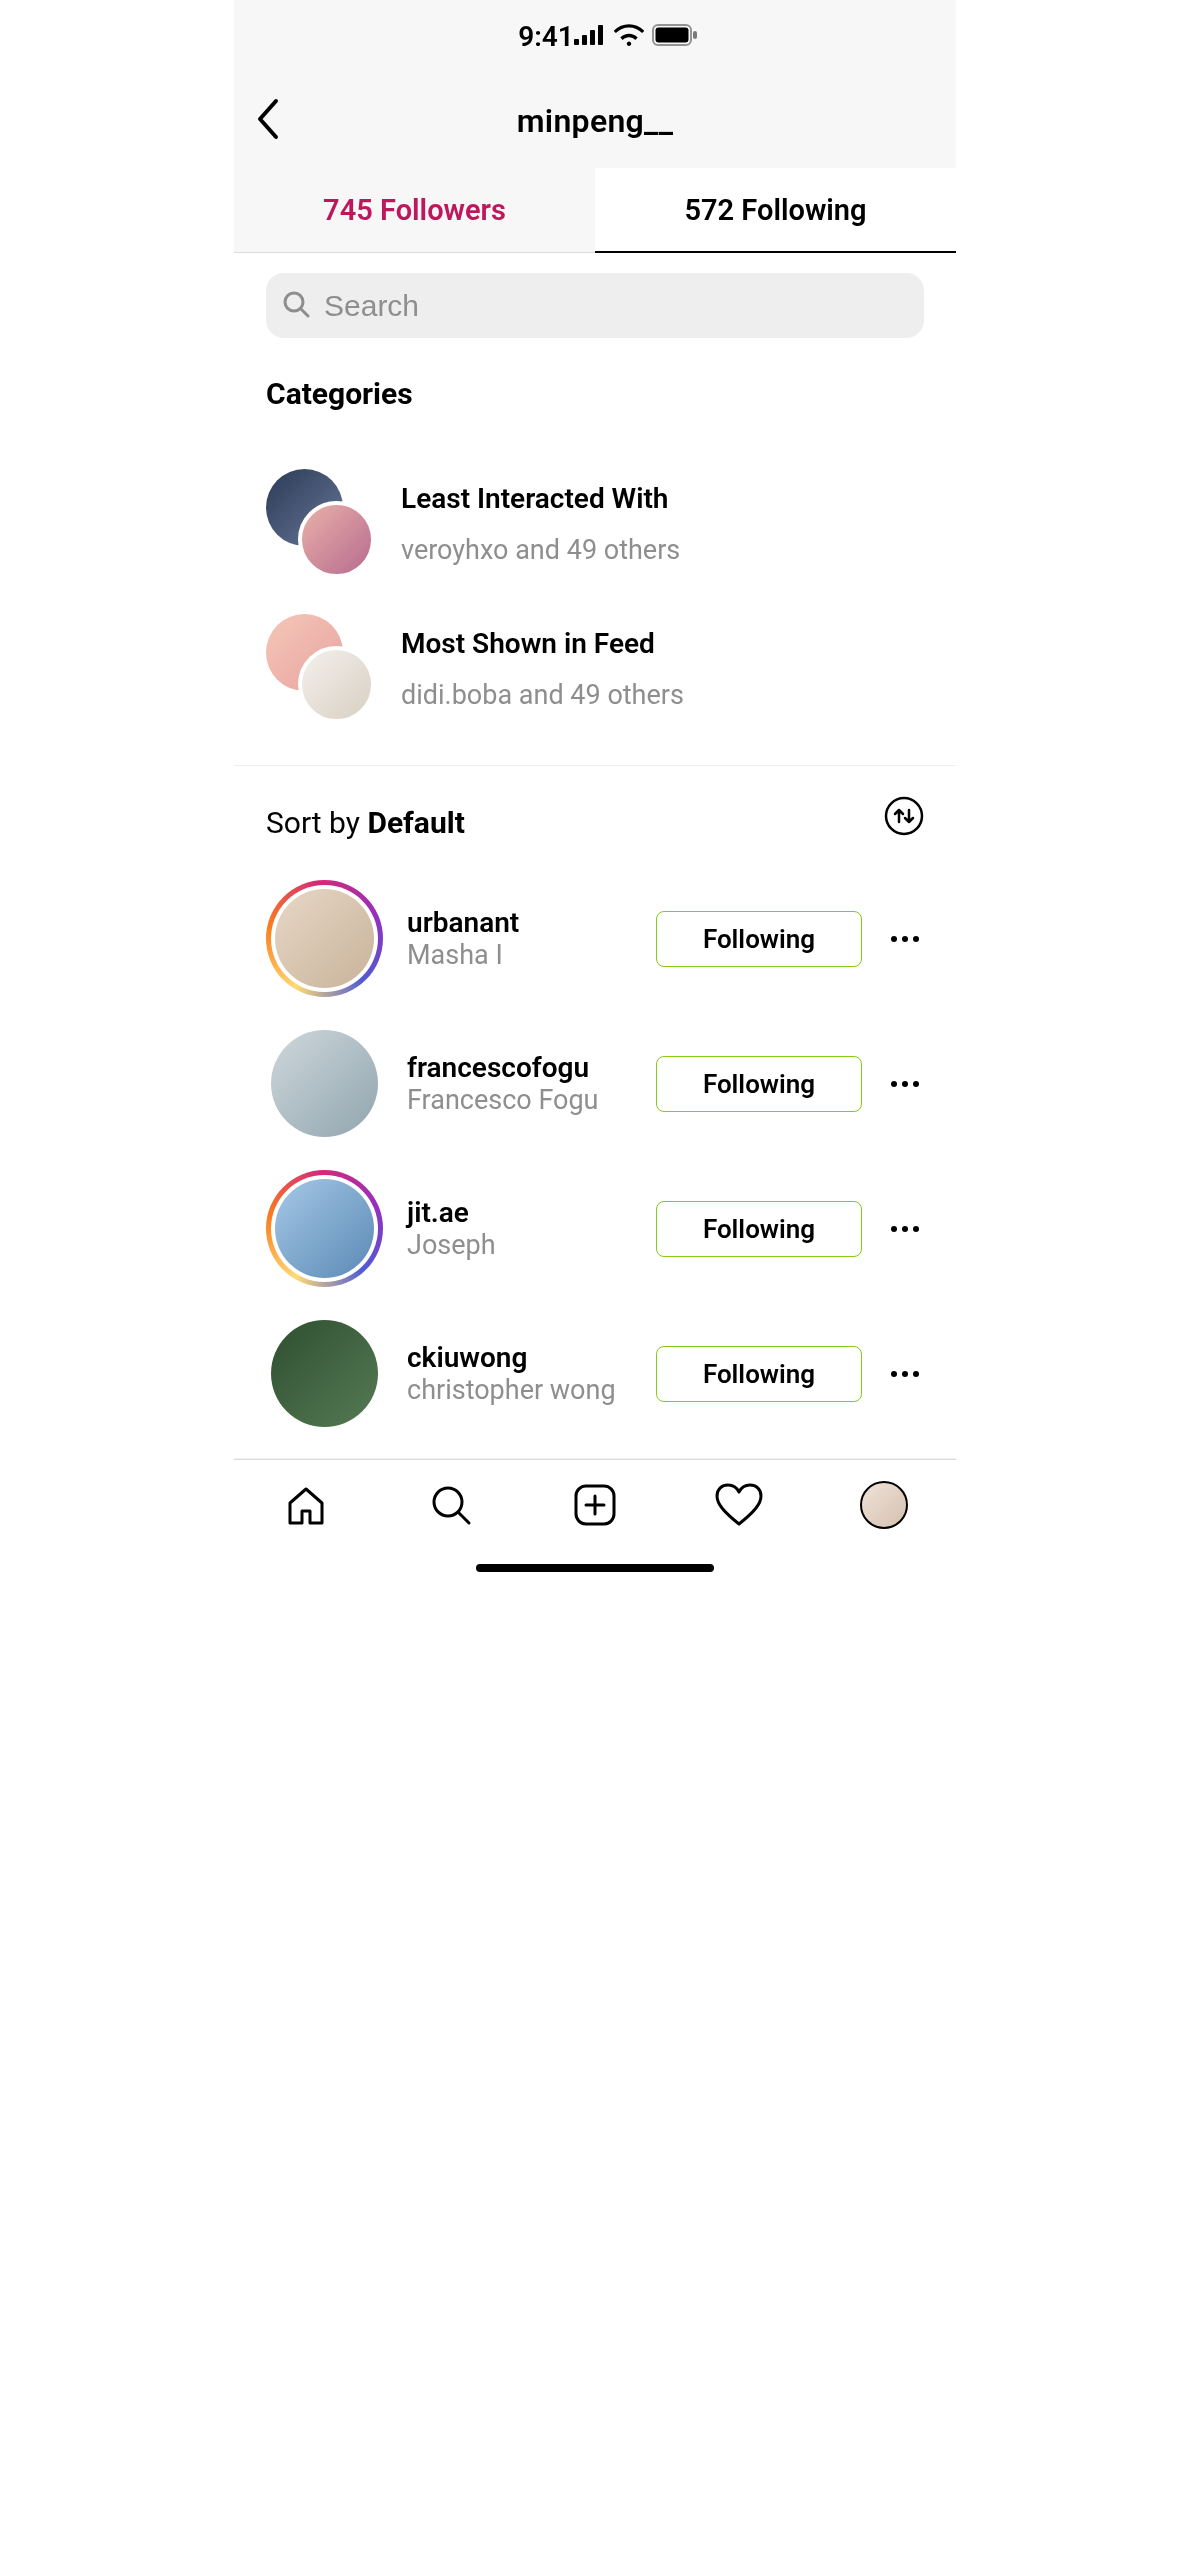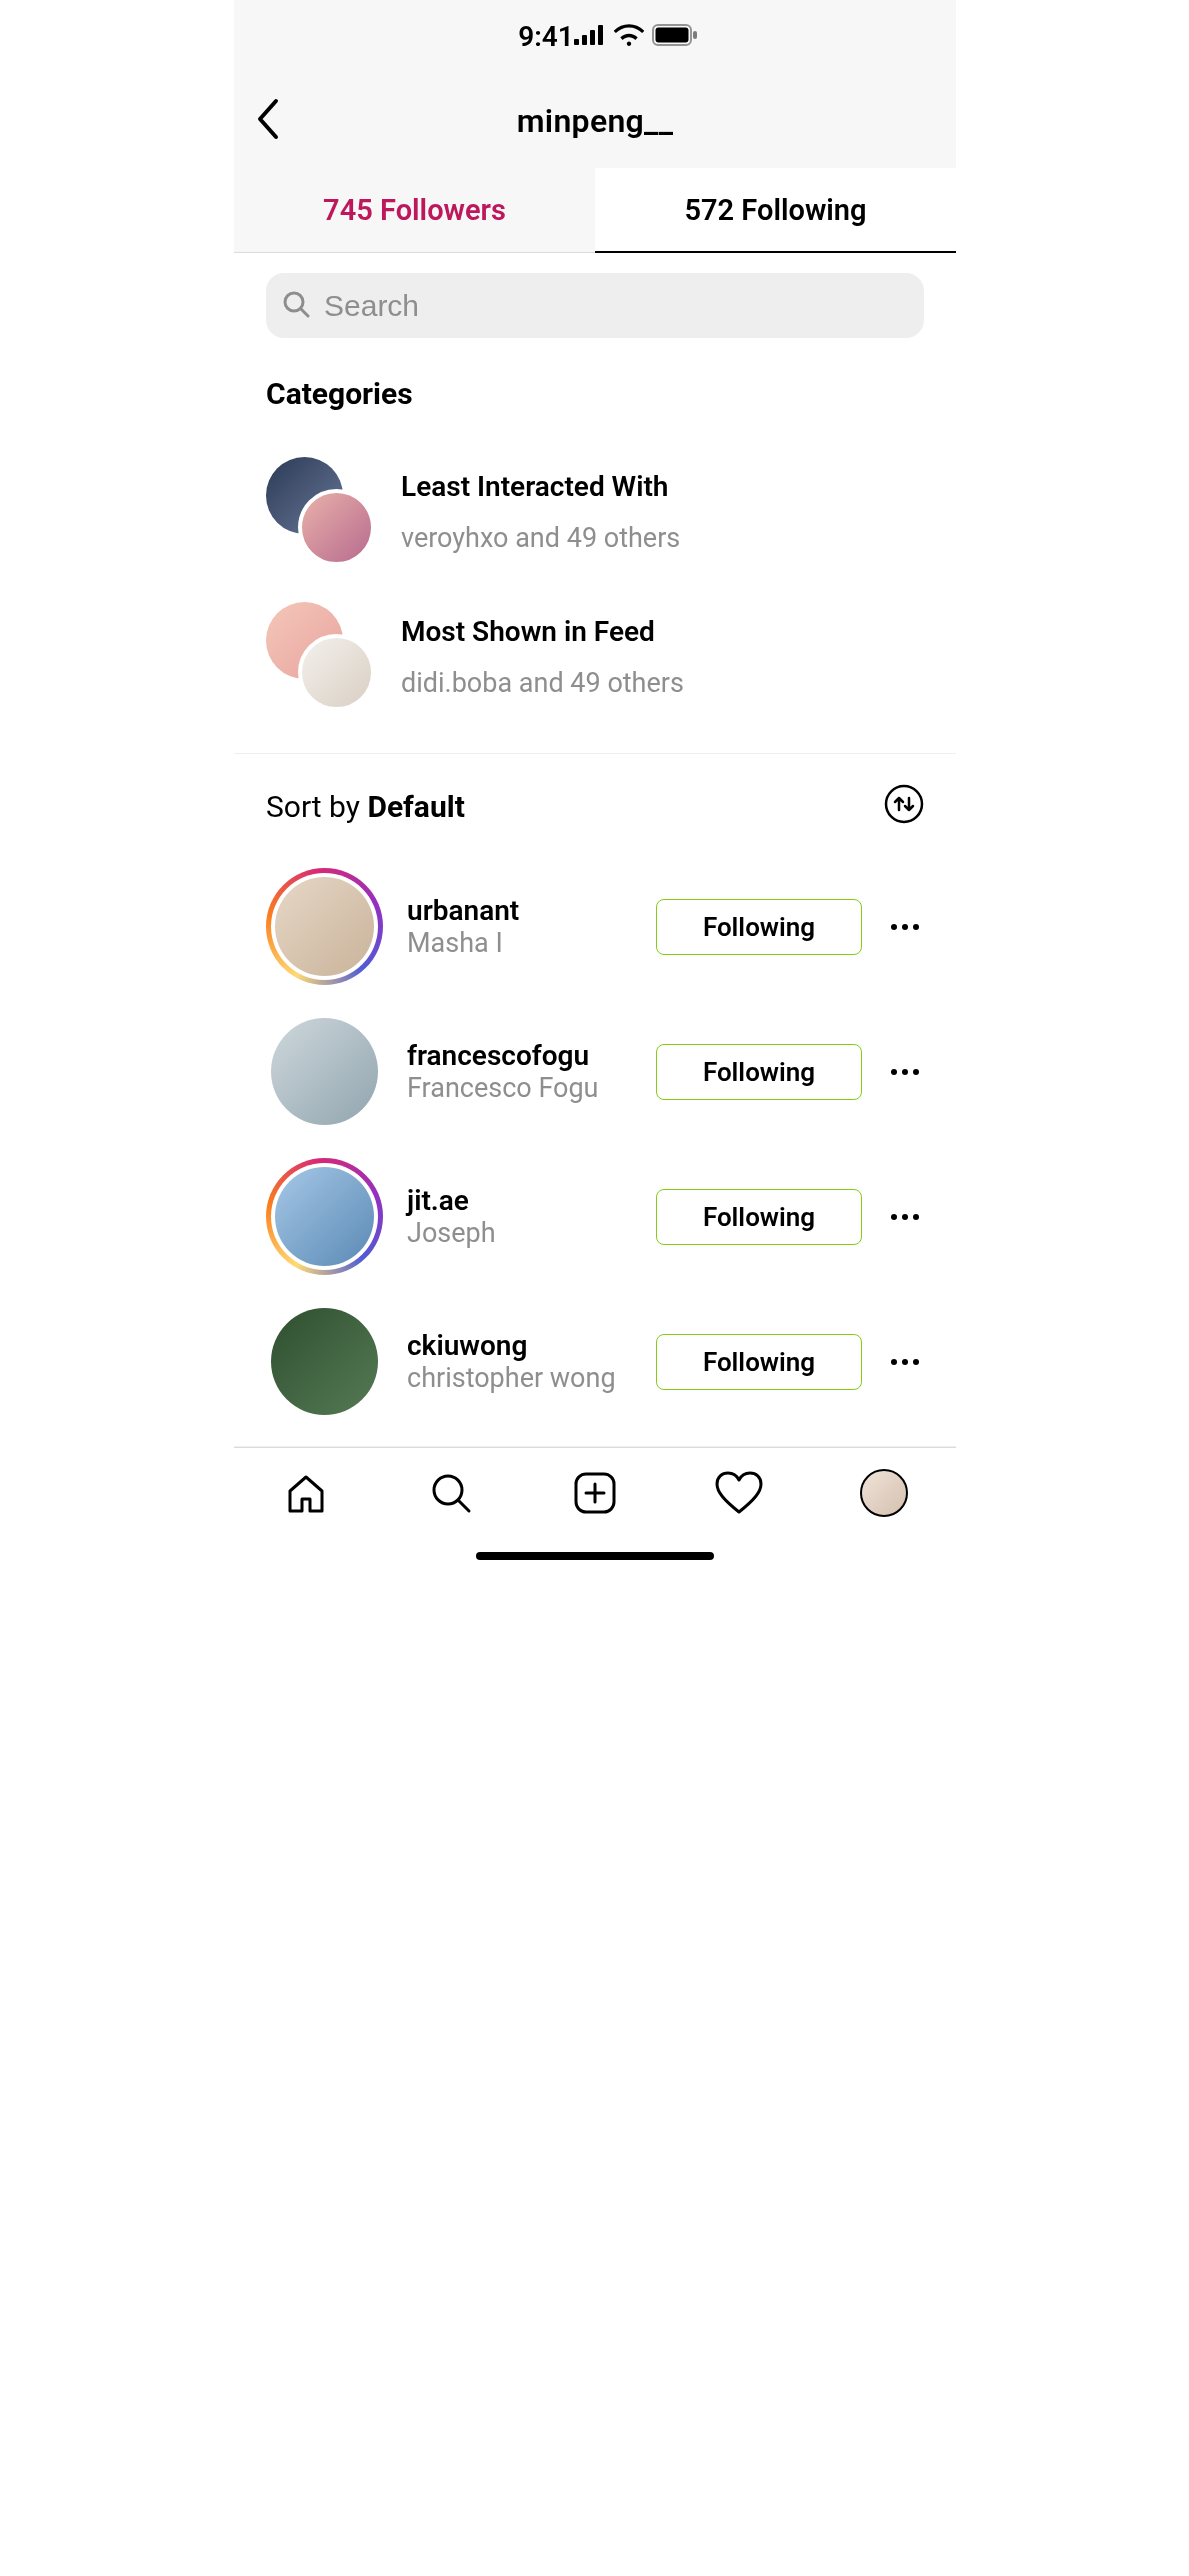--- a/index.html
+++ b/index.html
@@ -112,21 +112,21 @@
   .search input::placeholder { color: #8e8e8e; }
 
   
   .section {
     padding: 30px 32px 24px;
     background: #fff;
   }
   .section-title {
     font-size: 30px;
     font-weight: 700;
-    margin-bottom: 28px;
+    margin-bottom: 40px;
   }
   .cat-row {
     display: flex;
     align-items: center;
     gap: 26px;
     padding: 18px 0;
   }
   .cat-avatars {
     width: 109px;
     height: 109px;
@@ -145,21 +145,21 @@
   .cat-avatars .av.front { bottom: 0; right: 0; }
   .cat-text .cat-title { font-size: 28px; font-weight: 600; }
   .cat-text .cat-sub { font-size: 27px; color: #8e8e8e; margin-top: 19px; }
 
   .divider-thin { height: 1px; background: #efefef; }
 
   
   .sort-row {
     display: flex;
     justify-content: space-between;
-    align-items: center;
+    align-items: flex-end;
     padding: 30px 32px 26px;
     background: #fff;
   }
   .sort-label { font-size: 30px; }
   .sort-label .bold { font-weight: 700; }
 
   
   .user-row {
     display: flex;
     align-items: center;

